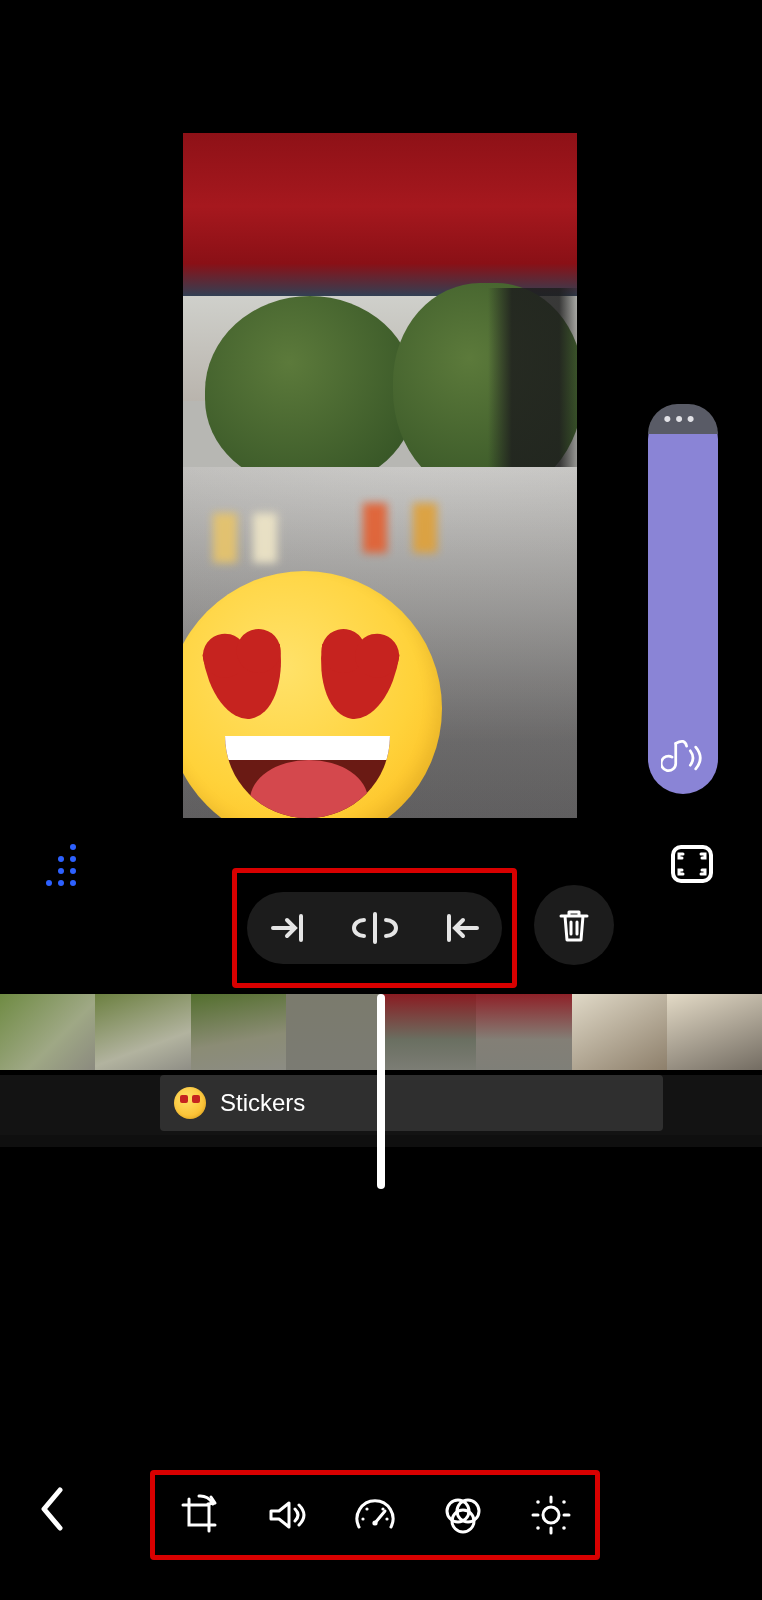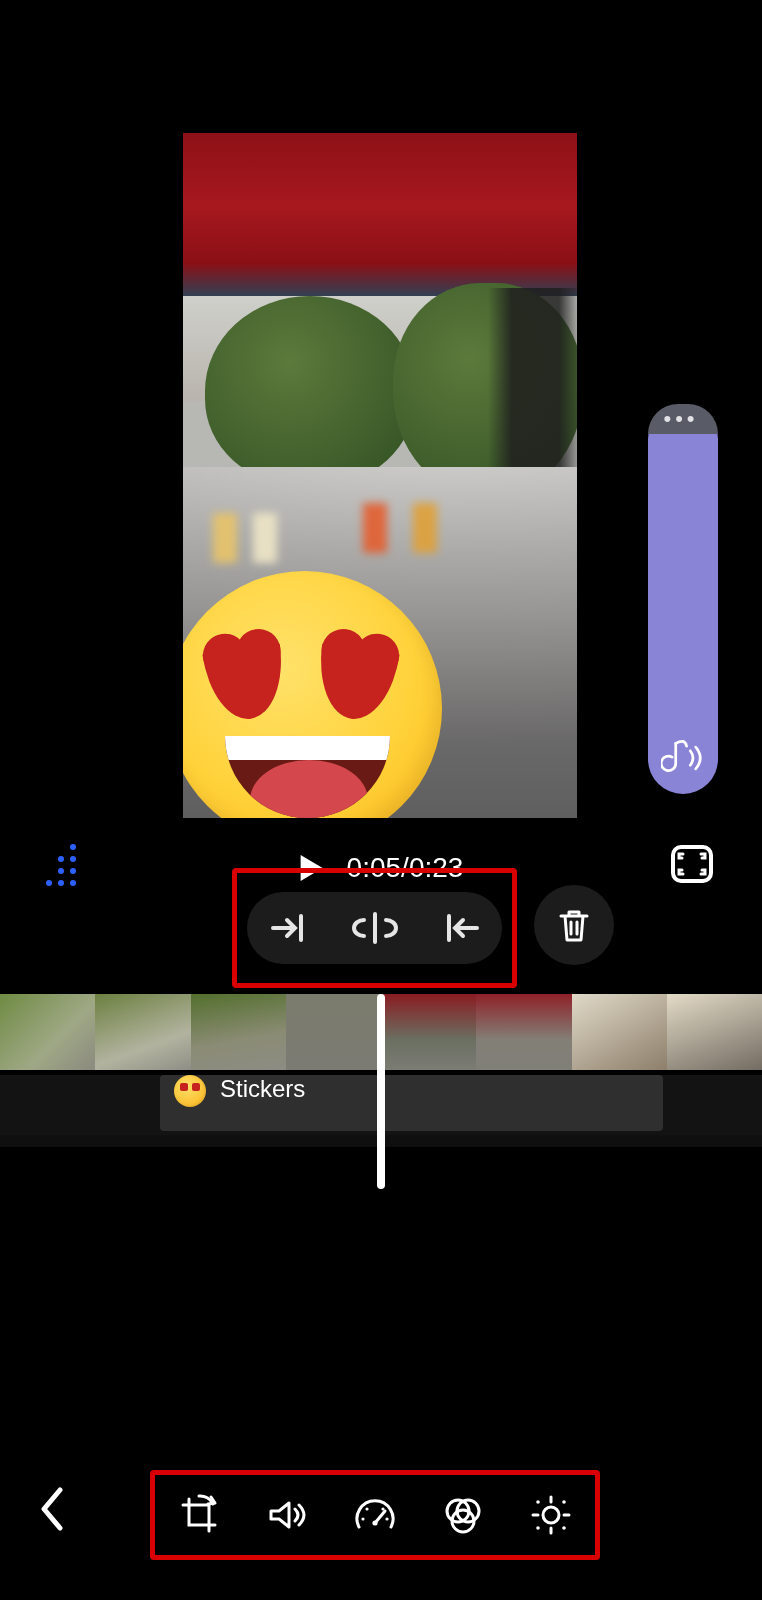--- a/index.html
+++ b/index.html
@@ -223,21 +223,21 @@
     }
 
     
     .track {
       position: absolute; left: 0; right: 0; top: 1075px; height: 60px;
       background: #131313;
     }
     .sticker-chip {
       position: absolute; left: 160px; top: 0; height: 56px; width: 503px;
       background: #2f2f2f; border-radius: 4px;
-      display: flex; gap: 14px; padding: 0 14px;
+      display: flex; align-items: center; gap: 14px; padding: 0 14px;
       color: #fff; font-size: 24px;
     }
     .sticker-chip .mini {
       width: 32px; height: 32px; border-radius: 50%;
       background: radial-gradient(circle at 40% 35%, #ffe068, #f9b21a);
       position: relative; overflow: hidden;
       box-shadow: inset -1px -1px 3px rgba(0,0,0,.1);
     }
     .sticker-chip .mini::before, .sticker-chip .mini::after {
       content: ""; position: absolute;
@@ -316,28 +316,20 @@
         <i></i>
       </div>
     <div class="col">
         <i></i>
         <i></i>
         <i></i>
         <i></i>
       </div>
   </div>
 
-  <div class="play-center">
-    <span class="play-btn">
-      <svg viewBox="0 0 26 30" width="26" height="30">
-        <path d="M2 2 L24 15 L2 28 Z" fill="#fff"></path>
-      </svg>
-    </span>
-    <span>0:05/0:23</span>
-  </div>
 
   <span class="full-btn">
     <svg viewBox="0 0 44 40" width="44" height="40">
       <rect x="3" y="3" width="38" height="34" rx="8" ry="8" fill="none" stroke="#fff" stroke-width="4"></rect>
       <path d="M12 14 h-3 v-4 h4 M32 14 h3 v-4 h-4 M12 26 h-3 v4 h4 M32 26 h3 v4 h-4" stroke="#fff" stroke-width="3" fill="none" stroke-linecap="round"></path>
     </svg>
   </span>
 </div>
 
 <div class="trim-wrap">

